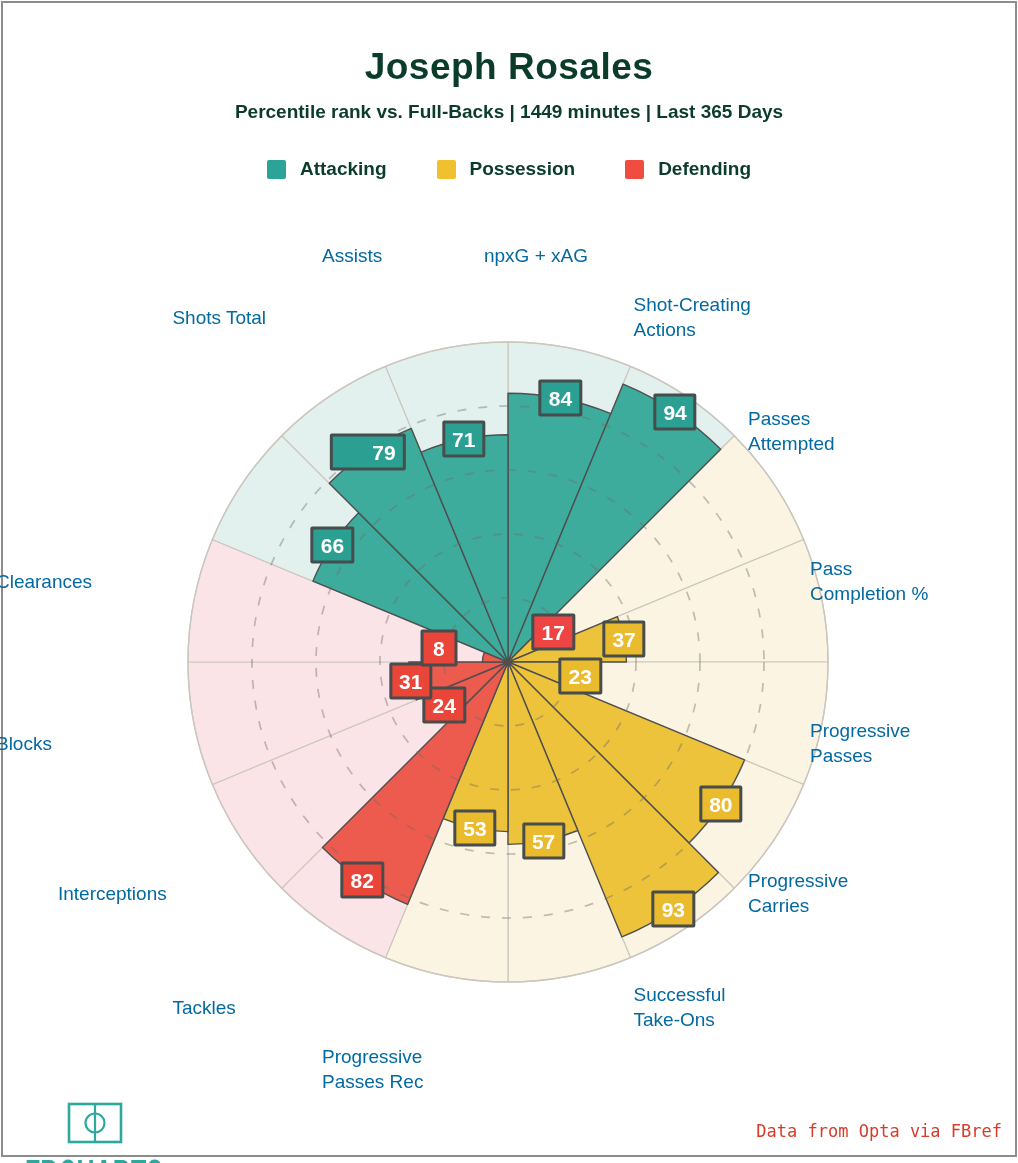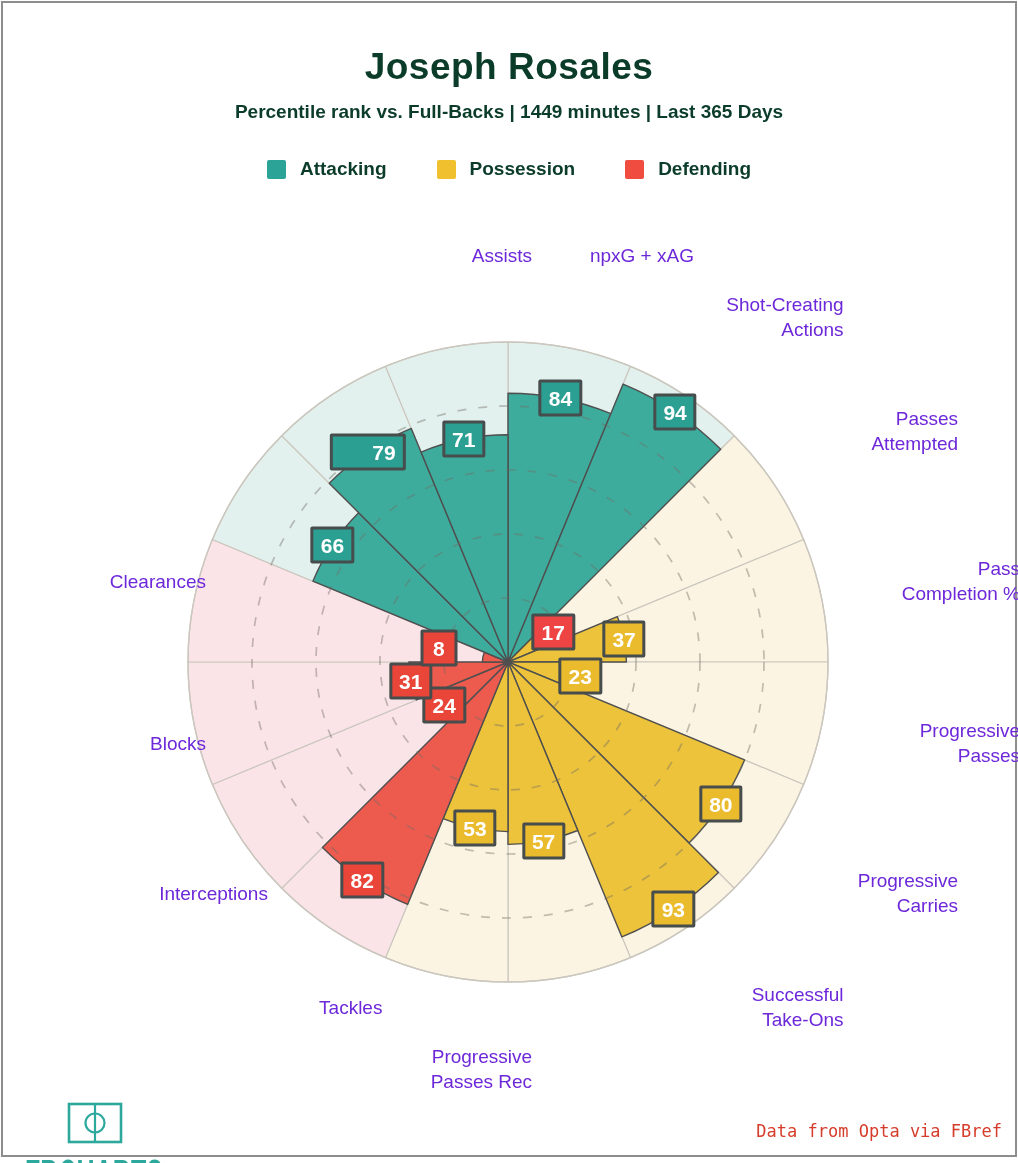--- a/index.html
+++ b/index.html
@@ -9,22 +9,22 @@
     font-size:37px; font-weight:bold; color:#0b3c2a; letter-spacing:0.5px;}
   .page-subtitle{position:absolute; left:0; top:101px; width:100%; text-align:center;
     font-size:19px; font-weight:bold; color:#0b3c2a;}
   .legend{position:absolute; left:0; top:158px; width:100%; display:flex; justify-content:center;
     align-items:center; gap:50px;}
   .legend-item{display:flex; align-items:center; gap:14px;}
   .legend-swatch{width:19px; height:19px; border-radius:2px; background:#ccc;}
   .legend-label{font-size:19px; font-weight:bold; color:#0b3c2a;}
   #pizza-svg{position:absolute; left:0; top:0;}
   #chart-layer{position:absolute; left:0; top:0; width:1018px; height:1163px; pointer-events:none;}
-  .cat-label{position:absolute; transform:translate(-50%,-50%); width:210px; text-align:right;
-    font-size:19px; line-height:25px; color:#6d28d9; white-space:pre-line;}
+  .cat-label{position:absolute; transform:translate(-50%,-50%); width:210px; text-align:left;
+    font-size:19px; line-height:25px; color:#0369a1; white-space:pre-line;}
   .value-badge{position:absolute; transform:translate(-50%,-50%); display:flex; align-items:center;
     justify-content:center; min-width:17px; height:29px; padding:1px 7px; border:3px solid #474d4c;
     border-radius:2px; color:#ffffff; font-size:21px; font-weight:bold; line-height:1;}
   .footer-logo{position:absolute; left:24px; top:1101px; display:flex; align-items:center; gap:10px;flex-direction:column;}
   .credit{position:absolute; right:16px; top:1121px; font-family:"DejaVu Sans Mono", monospace;
     font-size:17px; color:#d63c2a;}
 </style>
 </head>
 <body>
 
@@ -115,20 +115,21 @@
     <div class="value-badge" style="left: 362.218px; top: 880.178px; background: rgb(233, 69, 56);">82</div>
     <div class="cat-label" style="left: 277.438px; top: 1007.06px;">Tackles</div>
     <div class="value-badge" style="left: 444.143px; top: 704.668px; background: rgb(233, 69, 56);">24</div>
     <div class="cat-label" style="left: 162.94px; top: 892.562px;">Interceptions</div>
     <div class="value-badge" style="left: 410.706px; top: 681.353px; background: rgb(233, 69, 56);">31</div>
     <div class="cat-label" style="left: 100.974px; top: 742.962px;">Blocks</div>
     <div class="value-badge" style="left: 438.953px; top: 648.266px; background: rgb(233, 69, 56);">8</div>
     <div class="cat-label" style="left: 100.974px; top: 581.038px;">Clearances</div>
     <div class="value-badge" style="left: 332.394px; top: 544.664px; background: rgb(43, 159, 146);">66</div>
     <div class="value-badge" style="left: 367.552px; top: 451.804px; background: rgb(43, 159, 146); padding-left: 40px;">79</div>
+    <div class="cat-label" style="left: 277.438px; top: 316.94px;">Shots Total</div>
     <div class="value-badge" style="left: 463.675px; top: 439.166px; background: rgb(43, 159, 146);">71</div>
     <div class="cat-label" style="left: 427.038px; top: 254.974px;">Assists</div>
   </div>
 
 <div class="footer-logo">
   <svg width="56" height="44" viewBox="0 0 56 44">
     <rect x="2" y="3" width="52" height="38" fill="none" stroke="#2ca89c" stroke-width="2.6"></rect>
     <line x1="28" y1="3" x2="28" y2="41" stroke="#2ca89c" stroke-width="2.2"></line>
     <circle cx="28" cy="22" r="9.5" fill="none" stroke="#2ca89c" stroke-width="2.2"></circle>
   </svg>

